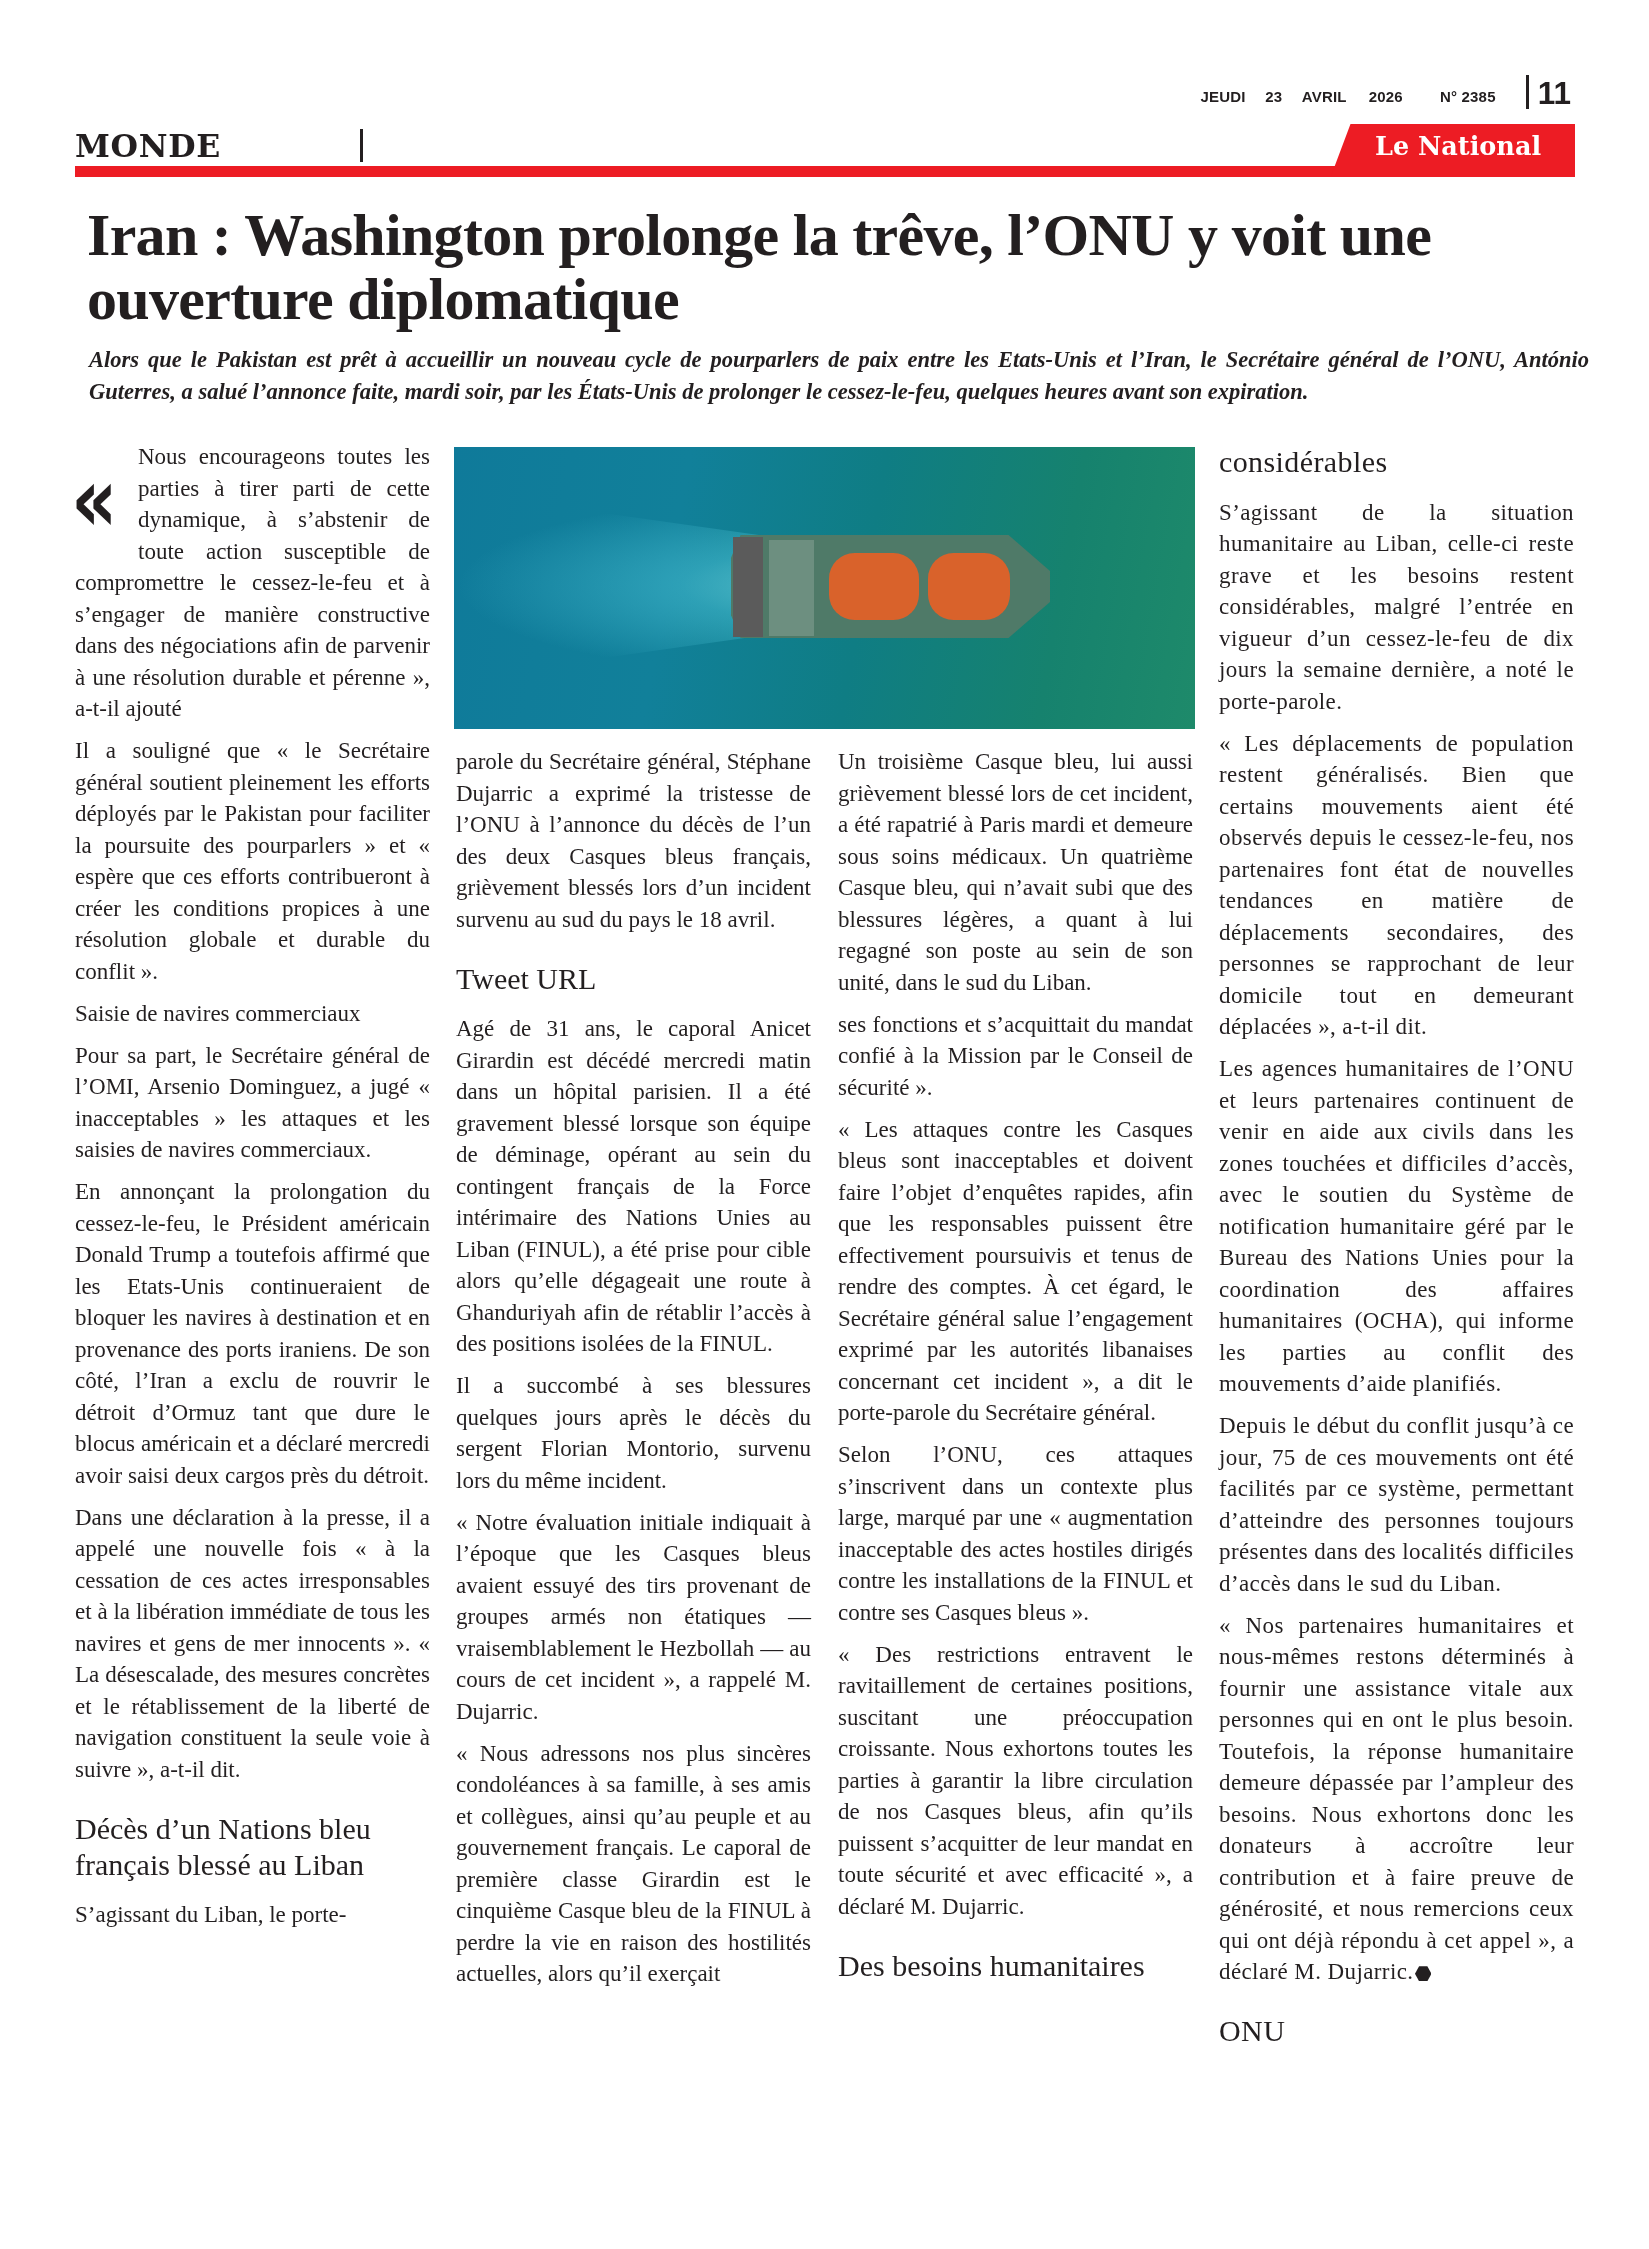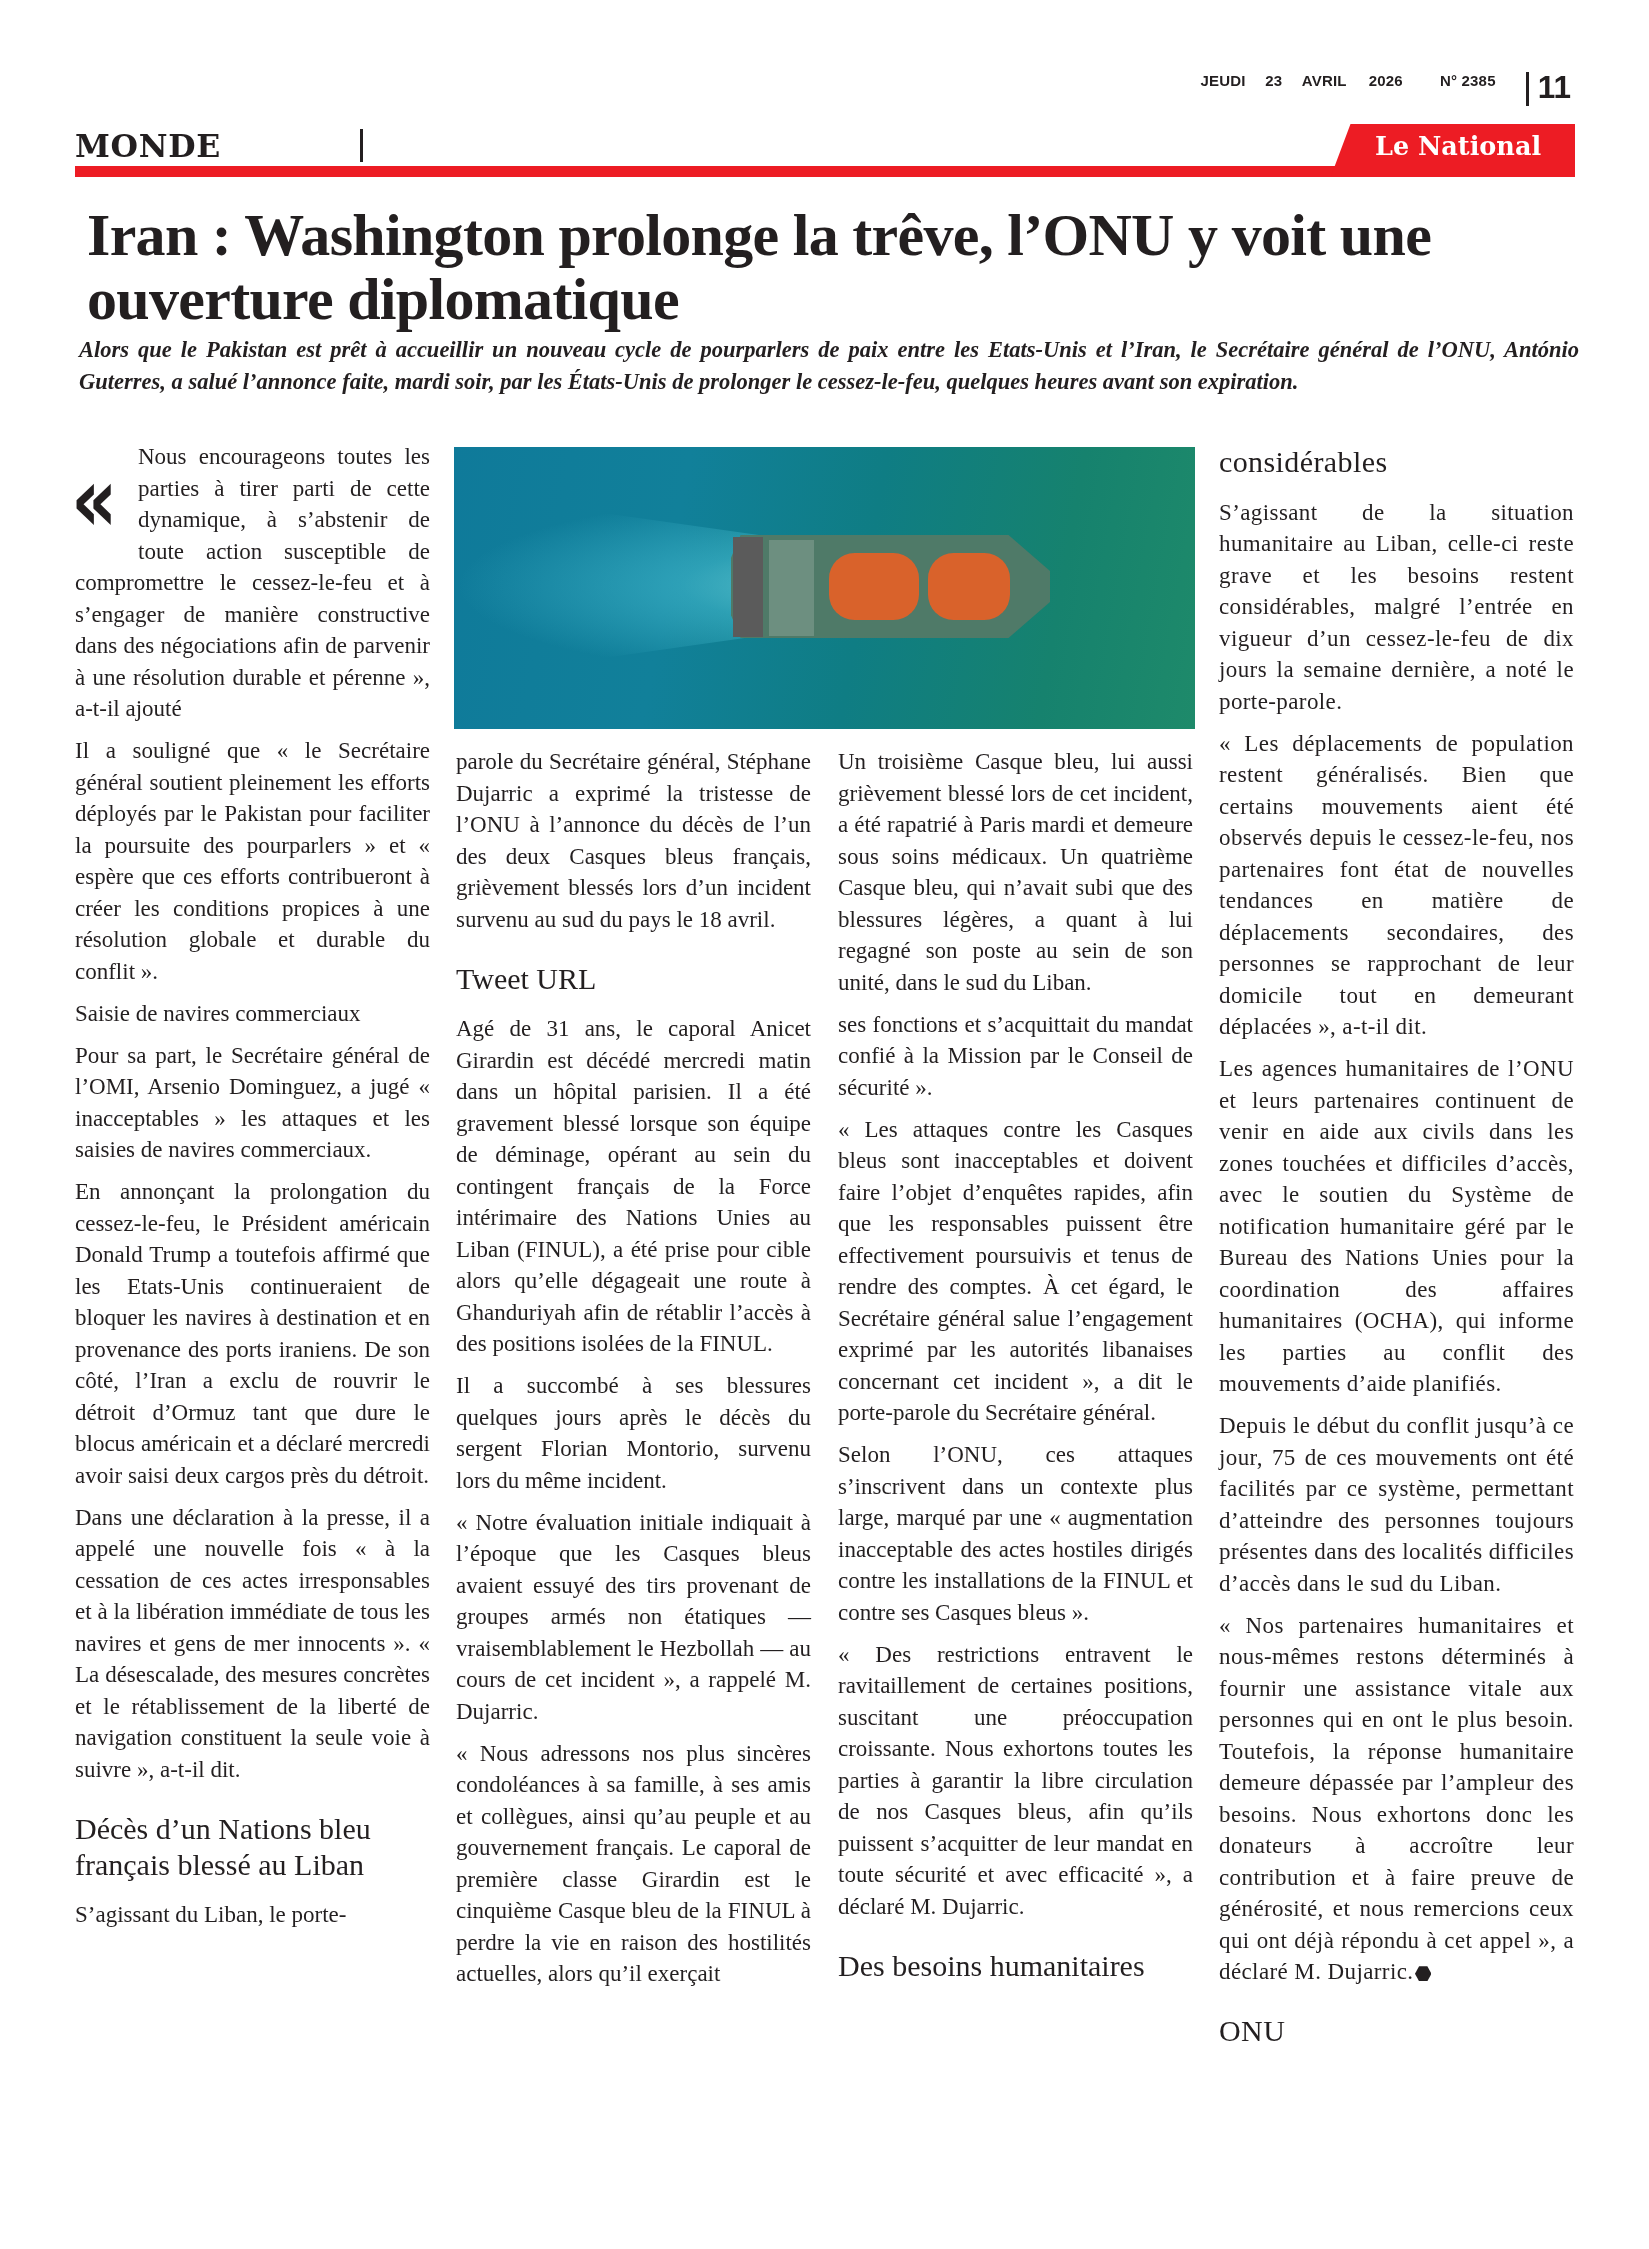--- a/index.html
+++ b/index.html
@@ -1,33 +1,33 @@
 <!DOCTYPE html>
 <html style="font-size:12px"><head>
 <meta charset="utf-8">
 <style>
   html, body { margin: 0; padding: 0; background: #ffffff; }
   body { width: 1650px; height: 2250px; position: relative; overflow: hidden; color: #231f20; }
 
   
-  #topline { position: absolute; top: 72px; right: 79px; height: 37px; display: flex; align-items: flex-start; font-family: "Liberation Sans", sans-serif; font-weight: bold; }
+  #topline { position: absolute; top: 72px; right: 79px; height: 37px; display: flex; align-items: flex-end; font-family: "Liberation Sans", sans-serif; font-weight: bold; }
   #topline .meta { font-size: 15px; letter-spacing: 0.2px; margin-left: 19.5px; padding-bottom: 4.5px; }
   #topline .sep { width: 3px; height: 34px; background: #231f20; margin-left: 30px; margin-right: 9px; }
   #topline .page-no { font-size: 31.5px; line-height: 31.5px; }
 
   #rubric { position: absolute; left: 75px; top: 127px; font-family: "DejaVu Serif", serif; font-weight: bold; font-size: 31.5px; letter-spacing: 0.7px; }
   #rubric-sep { position: absolute; left: 360px; top: 129px; width: 3px; height: 33px; background: #231f20; }
 
   #redbar { position: absolute; left: 75px; top: 166px; width: 1500px; height: 10.5px; background: #ed1c24; }
   #paper-tab { position: absolute; left: 1331px; top: 124px; width: 244px; height: 52px; background: #ed1c24; clip-path: polygon(8% 0, 100% 0, 100% 100%, 0 100%); }
   #paper-name { position: absolute; left: 1375px; top: 131px; color: #ffffff; font-family: "DejaVu Serif", serif; font-weight: bold; font-size: 25.5px; }
 
   
   #headline { position: absolute; left: 75px; top: 191px; width: 1500px; font-family: "Liberation Serif", serif; font-weight: bold; font-size: 60px; line-height: 64px; letter-spacing: -0.7px; margin: 12px; }
-  #standfirst { position: absolute; left: 75px; top: 330px; width: 1500px; font-family: "Liberation Serif", serif; font-weight: bold; font-style: italic; font-size: 22.5px; line-height: 31.5px; text-align: justify; margin: 4px; }
+  #standfirst { position: absolute; left: 75px; top: 330px; width: 1500px; font-family: "Liberation Serif", serif; font-weight: bold; font-style: italic; font-size: 22.5px; line-height: 31.5px; text-align: justify; margin: 14px; }
 
   
   .col { position: absolute; font-family: "Liberation Serif", serif; font-size: 23px; line-height: 31.5px; text-align: justify; hyphens: none; }
   .col p { margin: 0 0 10.5px 0; }
   .col h2 { font-family: "Liberation Serif", serif; font-weight: normal; font-size: 30px; line-height: 36px; margin: 25.5px 0 16.5px 0; text-align: left; }
   .col h2.first { margin-top: 0; }
   #col1 { left: 75px; top: 441px; width: 355px; }
   #col2 { left: 456px; top: 746px; width: 355px; }
   #col3 { left: 838px; top: 746px; width: 355px; }
   #col4 { left: 1219px; top: 444px; width: 355px; letter-spacing: 0.4px; }

